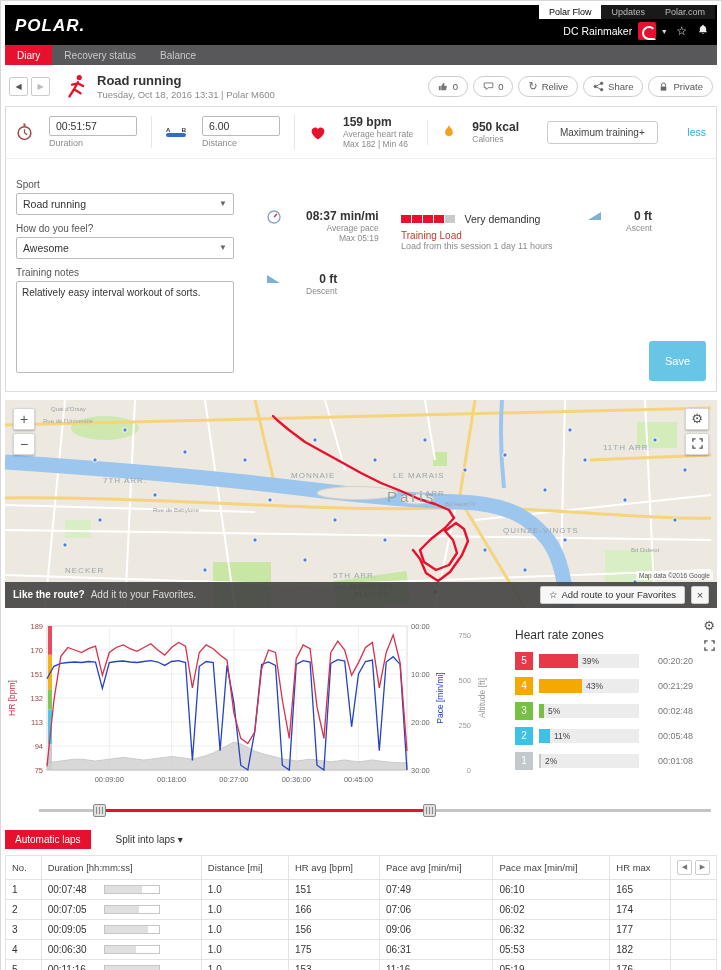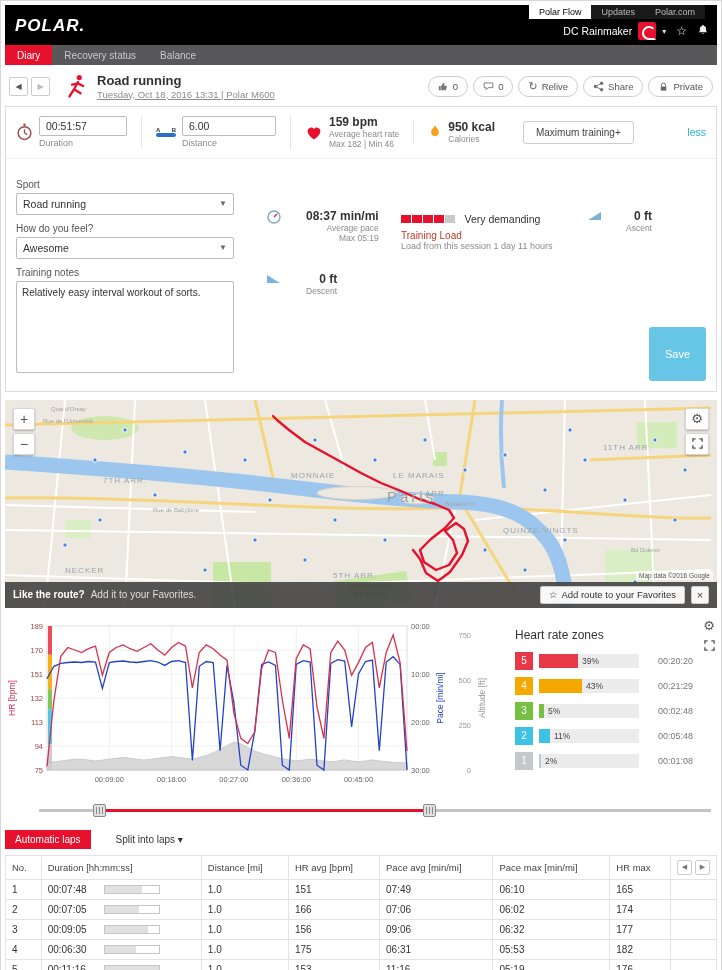--- a/index.html
+++ b/index.html
@@ -5,48 +5,48 @@
   * { box-sizing: border-box; margin: 0; padding: 0; }
   body { font-family: "Liberation Sans", "DejaVu Sans", sans-serif; background: #fff; color: #333; }
   .page { width: 722px; border: 1px solid #d8d8d8; background: #fff; padding: 4px; }
 
   
   .topbar { position: relative; height: 40px; background: #000; color: #fff; }
   .brand { position: absolute; left: 10px; top: 11px; font-size: 17px; font-weight: bold; font-style: italic; letter-spacing: 1px; color: #fff; }
   .main-nav { position: absolute; left: 100px; top: 16px; font-size: 8.5px; color: #9b9b9b; }
   .nav-item { padding: 0 7px; border-right: 1px solid #2e2e2e; cursor: pointer; letter-spacing: .5px; }
   .nav-item:last-child { border-right: none; }
-  .site-tabs { position: absolute; right: 12px; top: 0; display: flex; font-size: 9px; }
+  .site-tabs { position: absolute; right: 2px; top: 0; display: flex; font-size: 9px; }
   .site-tab { padding: 2px 10px; background: #191919; color: #bbb; cursor: pointer; }
   .site-tab.active { background: #fff; color: #000; }
   .user-row { position: absolute; right: 8px; top: 17px; display: flex; align-items: center; gap: 6px; font-size: 10.5px; }
   .avatar { width: 18px; height: 18px; background: #e8112d; border-radius: 2px; position: relative; }
   .avatar::after { content: ""; position: absolute; left: 4px; top: 4px; width: 10px; height: 10px; border: 2px solid #fff; border-radius: 50% 50% 0 50%; border-right-color: transparent; }
   .caret { font-size: 8px; color: #ddd; }
   .top-ico { font-size: 12px; color: #eee; cursor: pointer; margin-left: 4px; }
 
   
   .subnav { height: 20px; background: #58585a; display: flex; align-items: stretch; font-size: 10px; }
   .subnav-item { padding: 3px 12px; color: #c9c9c9; cursor: pointer; display: flex; align-items: center; }
   .subnav-item.active { background: #e8112d; color: #fff; }
 
   
   .hdr { display: flex; align-items: center; margin: 8px 4px 6px 4px; }
   .navbtn { width: 19px; height: 19px; border: 1px solid #ccc; border-radius: 2px; background: #fff; font-size: 8px; color: #555; display: inline-flex; align-items: center; justify-content: center; cursor: pointer; margin-right: 3px; }
   .navbtn.dim { color: #bbb; }
   .sport-ico { width: 26px; height: 26px; margin: 0 8px 0 10px; }
   .hdr-title { font-size: 13px; font-weight: bold; color: #333; line-height: 1.2; }
-  .hdr-sub { font-size: 9.5px; color: #8b8b8b; text-decoration: underline; }
+  .hdr-sub { font-size: 9.5px; color: #8b8b8b; }
   .hdr-actions { margin-left: auto; display: flex; gap: 5px; }
   .pillbtn { display: inline-flex; align-items: center; gap: 4px; border: 1px solid #ccc; border-radius: 12px; background: #fff; padding: 3px 9px; font-size: 9.5px; color: #555; cursor: pointer; }
 
   
   .sumbox { border: 1px solid #ddd; margin: 0 0 8px 0; position: relative; background: #fff; }
   .stats { display: flex; align-items: center; border-bottom: 1px solid #eee; padding: 8px 10px; }
-  .stat { display: flex; align-items: center; gap: 6px; padding: 0 14px; border-left: 1px solid #e7e7e7; }
+  .stat { display: flex; align-items: center; gap: 16px; padding: 0 14px; border-left: 1px solid #e7e7e7; }
   .stat:first-child { border-left: none; padding-left: 0; }
   .inputbox { border: 1px solid #bbb; border-radius: 2px; background: #fff; width: 88px; height: 20px; font-size: 10.5px; padding: 3px 6px; color: #333; }
   .stat-label { font-size: 9px; color: #8b8b8b; margin-top: 2px; }
   .big { font-size: 12px; font-weight: bold; color: #333; }
   .small-gray { font-size: 8.5px; color: #8b8b8b; line-height: 1.25; }
   .benefit-btn { border: 1px solid #ccc; border-radius: 3px; background: #fff; font-size: 10px; color: #444; padding: 5px 12px; cursor: pointer; margin-left: 14px; }
   .less { margin-left: auto; color: #2bb3d4; font-size: 10.5px; cursor: pointer; }
 
   .details { display: flex; padding: 12px 10px 14px 10px; min-height: 215px; }
   .col-form { width: 250px; }
@@ -56,21 +56,21 @@
   textarea.notes { width: 218px; height: 92px; border: 1px solid #bbb; border-radius: 2px; font-size: 10px; padding: 5px; font-family: "Liberation Sans", "DejaVu Sans", sans-serif; color: #333; resize: none; }
   .col-mid { width: 135px; padding-top: 38px; }
   .metric { display: flex; gap: 24px; margin-bottom: 28px; text-align: right; }
   .col-load { width: 185px; padding-top: 38px; }
   .loadbars { display: inline-flex; gap: 1px; margin-right: 5px; vertical-align: middle; }
   .loadseg { width: 10px; height: 8px; background: #e8112d; }
   .loadseg.off { background: #c9c9c9; }
   .load-title { font-size: 10px; color: #c0392b; margin-top: 3px; }
   .load-desc { font-size: 9px; color: #8b8b8b; width: 160px; line-height: 1.3; }
   .col-ascent { flex: 1; padding-top: 38px; }
-  .save-btn { position: absolute; right: 10px; bottom: 10px; background: #67c5e6; color: #fff; border: none; border-radius: 3px; font-size: 11px; padding: 21px 16px; cursor: pointer; }
+  .save-btn { position: absolute; right: 10px; bottom: 10px; background: #67c5e6; color: #fff; border: none; border-radius: 3px; font-size: 11px; padding: 14px 16px; cursor: pointer; }
 
   
   .map { position: relative; height: 208px; overflow: hidden; margin-bottom: 10px; background: #ede9e1; }
   .map svg text { font-family: "Liberation Sans", "DejaVu Sans", sans-serif; }
   .maplbl-city { font-size: 15px; fill: #90a0a8; letter-spacing: 3px; }
   .maplbl-district { font-size: 8px; fill: #9aa5ab; letter-spacing: 1px; }
   .maplbl-park { font-size: 6.5px; fill: #5f9e52; letter-spacing: .5px; }
   .maplbl-street { font-size: 6px; fill: #a3a3a3; }
   .map-dot { fill: #4a80d9; stroke: #fff; stroke-width: 1; }
   .map-ctl { position: absolute; background: #fff; border: 1px solid #d6d6d6; border-radius: 2px; box-shadow: 0 1px 2px rgba(0,0,0,.25); display: flex; align-items: center; justify-content: center; cursor: pointer; color: #555; }
@@ -228,21 +228,21 @@
       </div>
       <div class="stat">
         <span style="display:inline-block;width:20px;">
           <span style="display:flex;justify-content:space-between;font-size:6px;color:#333;">
               <b>A</b>
               <b>B</b>
             </span>
           <span style="display:block;height:4px;background:#2a6fc9;border-radius:2px;"></span>
         </span>
         <div>
-          <div class="inputbox" style="width:94px;">6.00</div>
+          <div class="inputbox" style="width:78px;">6.00</div>
           <div class="stat-label">Distance</div>
         </div>
       </div>
       <div class="stat">
         <svg width="18" height="17" viewBox="0 0 16 15">
             <path fill="#e8112d" d="M8 13.8S2.3 10.2 2.3 6.2A3.2 3.2 0 0 1 8 4.3a3.2 3.2 0 0 1 5.7 1.9c0 4-5.7 7.6-5.7 7.6z"></path>
           </svg>
         <div>
           <div class="big">159 bpm</div>
           <div class="small-gray">Average heart rate</div>

